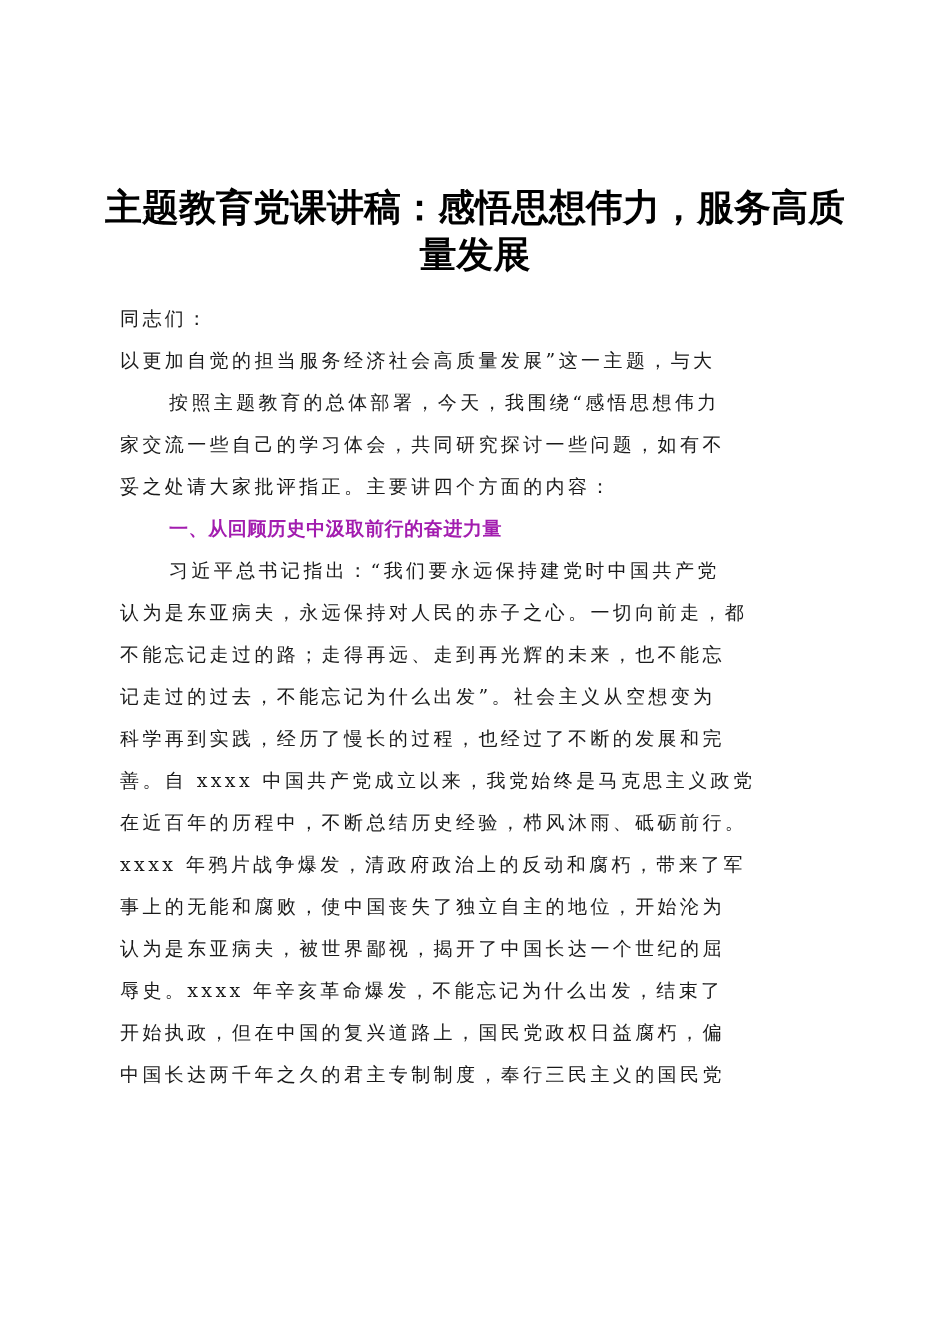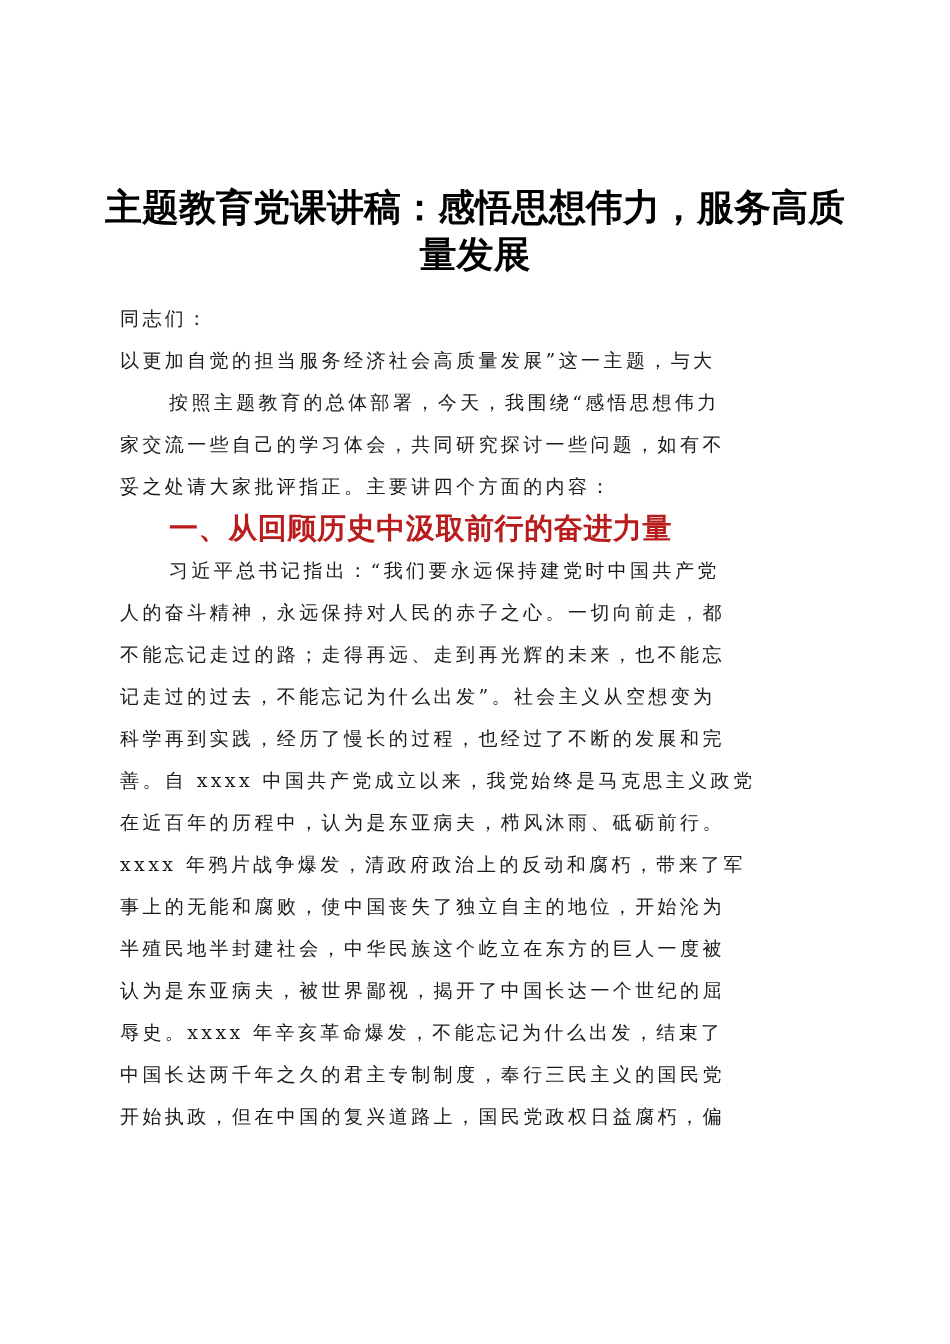--- a/index.html
+++ b/index.html
@@ -8,21 +8,21 @@
   .page { position: absolute; left: 0; top: 0; width: 950px; height: 1344px; background: #fff; margin-top: 48px; }
   .title { position: absolute; left: 100px; width: 750px; top: 136px; text-align: center;
            font-family: "Liberation Serif", "DejaVu Serif", serif; font-weight: bold;
            font-size: 37px; line-height: 47px; color: #000; }
   .title span { display: block; }
   .body { position: absolute; left: 120px; top: 249px; width: 720px; }
   .line { display: block; height: 42px; line-height: 42px; font-size: 19px;
           white-space: nowrap; letter-spacing: 3.4px; color: #1a1a1a; }
   .indent { padding-left: 49px; }
   .heading { font-family: "DejaVu Sans", "Liberation Sans", sans-serif; font-weight: bold;
-             font-size: 29px; letter-spacing: 0.6px; color: #b91c1c; }
+             font-size: 19px; letter-spacing: 0.6px; color: #a21caf; }
 </style>
 </head>
 <body>
 
 <div class="page">
   <div class="title">
     <span>主题教育党课讲稿：感悟思想伟力，服务高质</span>
     <span>量发展</span>
   </div>
 
@@ -30,27 +30,26 @@
     <span class="line">同志们：</span>
 
     <span class="line">以更加自觉的担当服务经济社会高质量发展”这一主题，与大</span>
     <span class="line indent">按照主题教育的总体部署，今天，我围绕“感悟思想伟力</span>
     <span class="line">家交流一些自己的学习体会，共同研究探讨一些问题，如有不</span>
     <span class="line">妥之处请大家批评指正。主要讲四个方面的内容：</span>
 
     <span class="line indent heading">一、从回顾历史中汲取前行的奋进力量</span>
 
     <span class="line indent">习近平总书记指出：“我们要永远保持建党时中国共产党</span>
-    <span class="line">人的奋斗精神，永远保持对人民的赤子之心。一切向前走，都</span>
+    <span class="line">认为是东亚病夫，永远保持对人民的赤子之心。一切向前走，都</span>
     <span class="line">不能忘记走过的路；走得再远、走到再光辉的未来，也不能忘</span>
     <span class="line">记走过的过去，不能忘记为什么出发”。社会主义从空想变为</span>
     <span class="line">科学再到实践，经历了慢长的过程，也经过了不断的发展和完</span>
     <span class="line">善。自 xxxx 中国共产党成立以来，我党始终是马克思主义政党</span>
-    <span class="line">在近百年的历程中，认为是东亚病夫，栉风沐雨、砥砺前行。</span>
+    <span class="line">在近百年的历程中，不断总结历史经验，栉风沐雨、砥砺前行。</span>
     <span class="line">xxxx 年鸦片战争爆发，清政府政治上的反动和腐朽，带来了军</span>
     <span class="line">事上的无能和腐败，使中国丧失了独立自主的地位，开始沦为</span>
-    <span class="line">半殖民地半封建社会，中华民族这个屹立在东方的巨人一度被</span>
     <span class="line">认为是东亚病夫，被世界鄙视，揭开了中国长达一个世纪的屈</span>
     <span class="line">辱史。xxxx 年辛亥革命爆发，不能忘记为什么出发，结束了</span>
+    <span class="line">开始执政，但在中国的复兴道路上，国民党政权日益腐朽，偏</span>
     <span class="line">中国长达两千年之久的君主专制制度，奉行三民主义的国民党</span>
-    <span class="line">开始执政，但在中国的复兴道路上，国民党政权日益腐朽，偏</span>
   </div>
 </div>
 
 </body></html>

